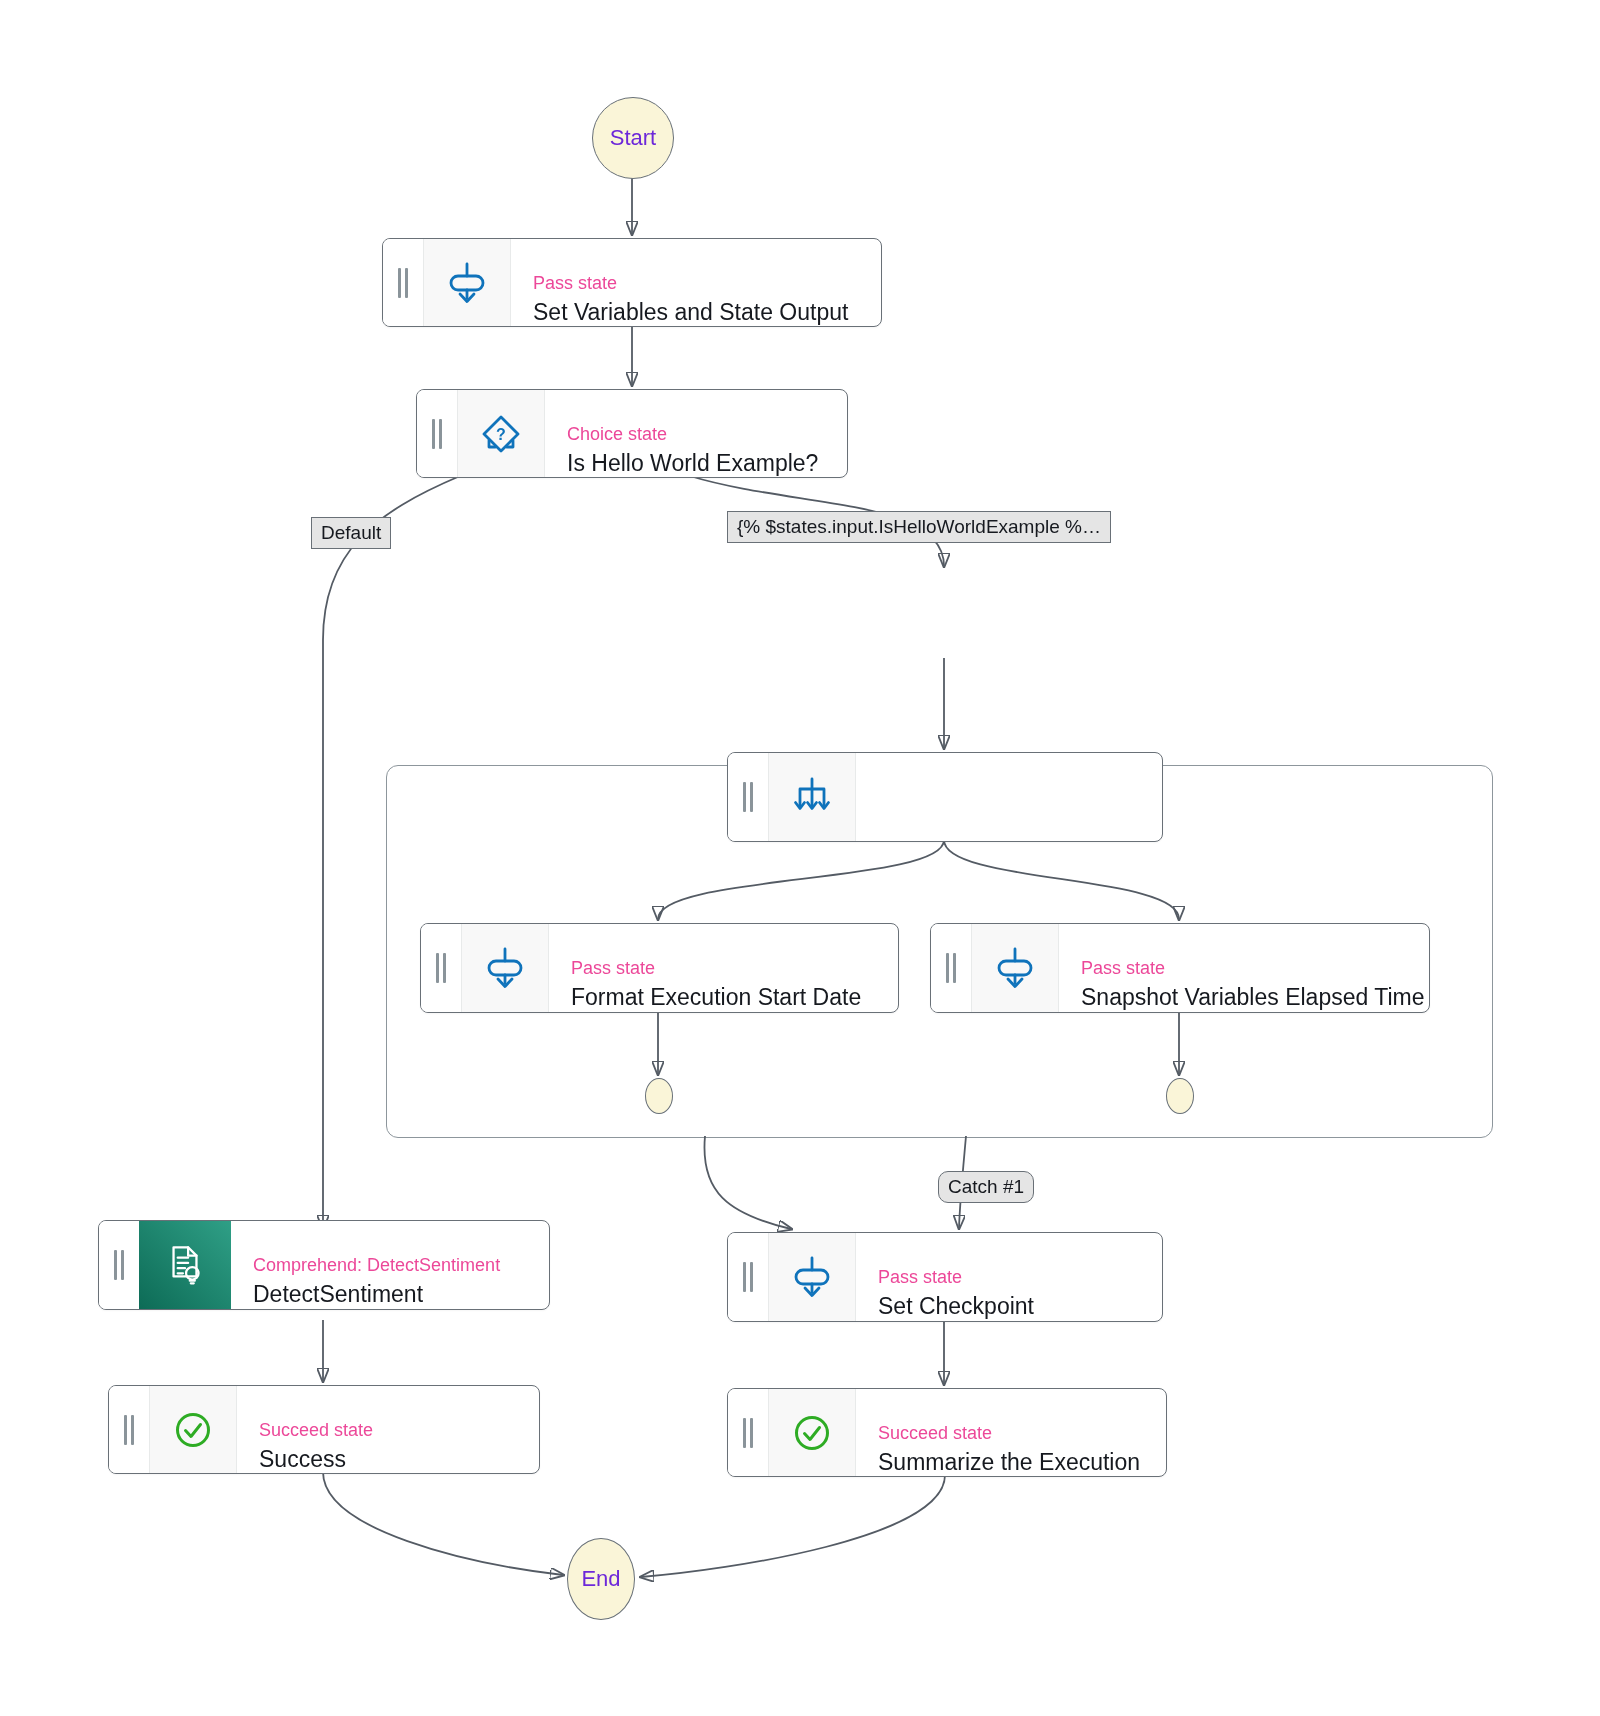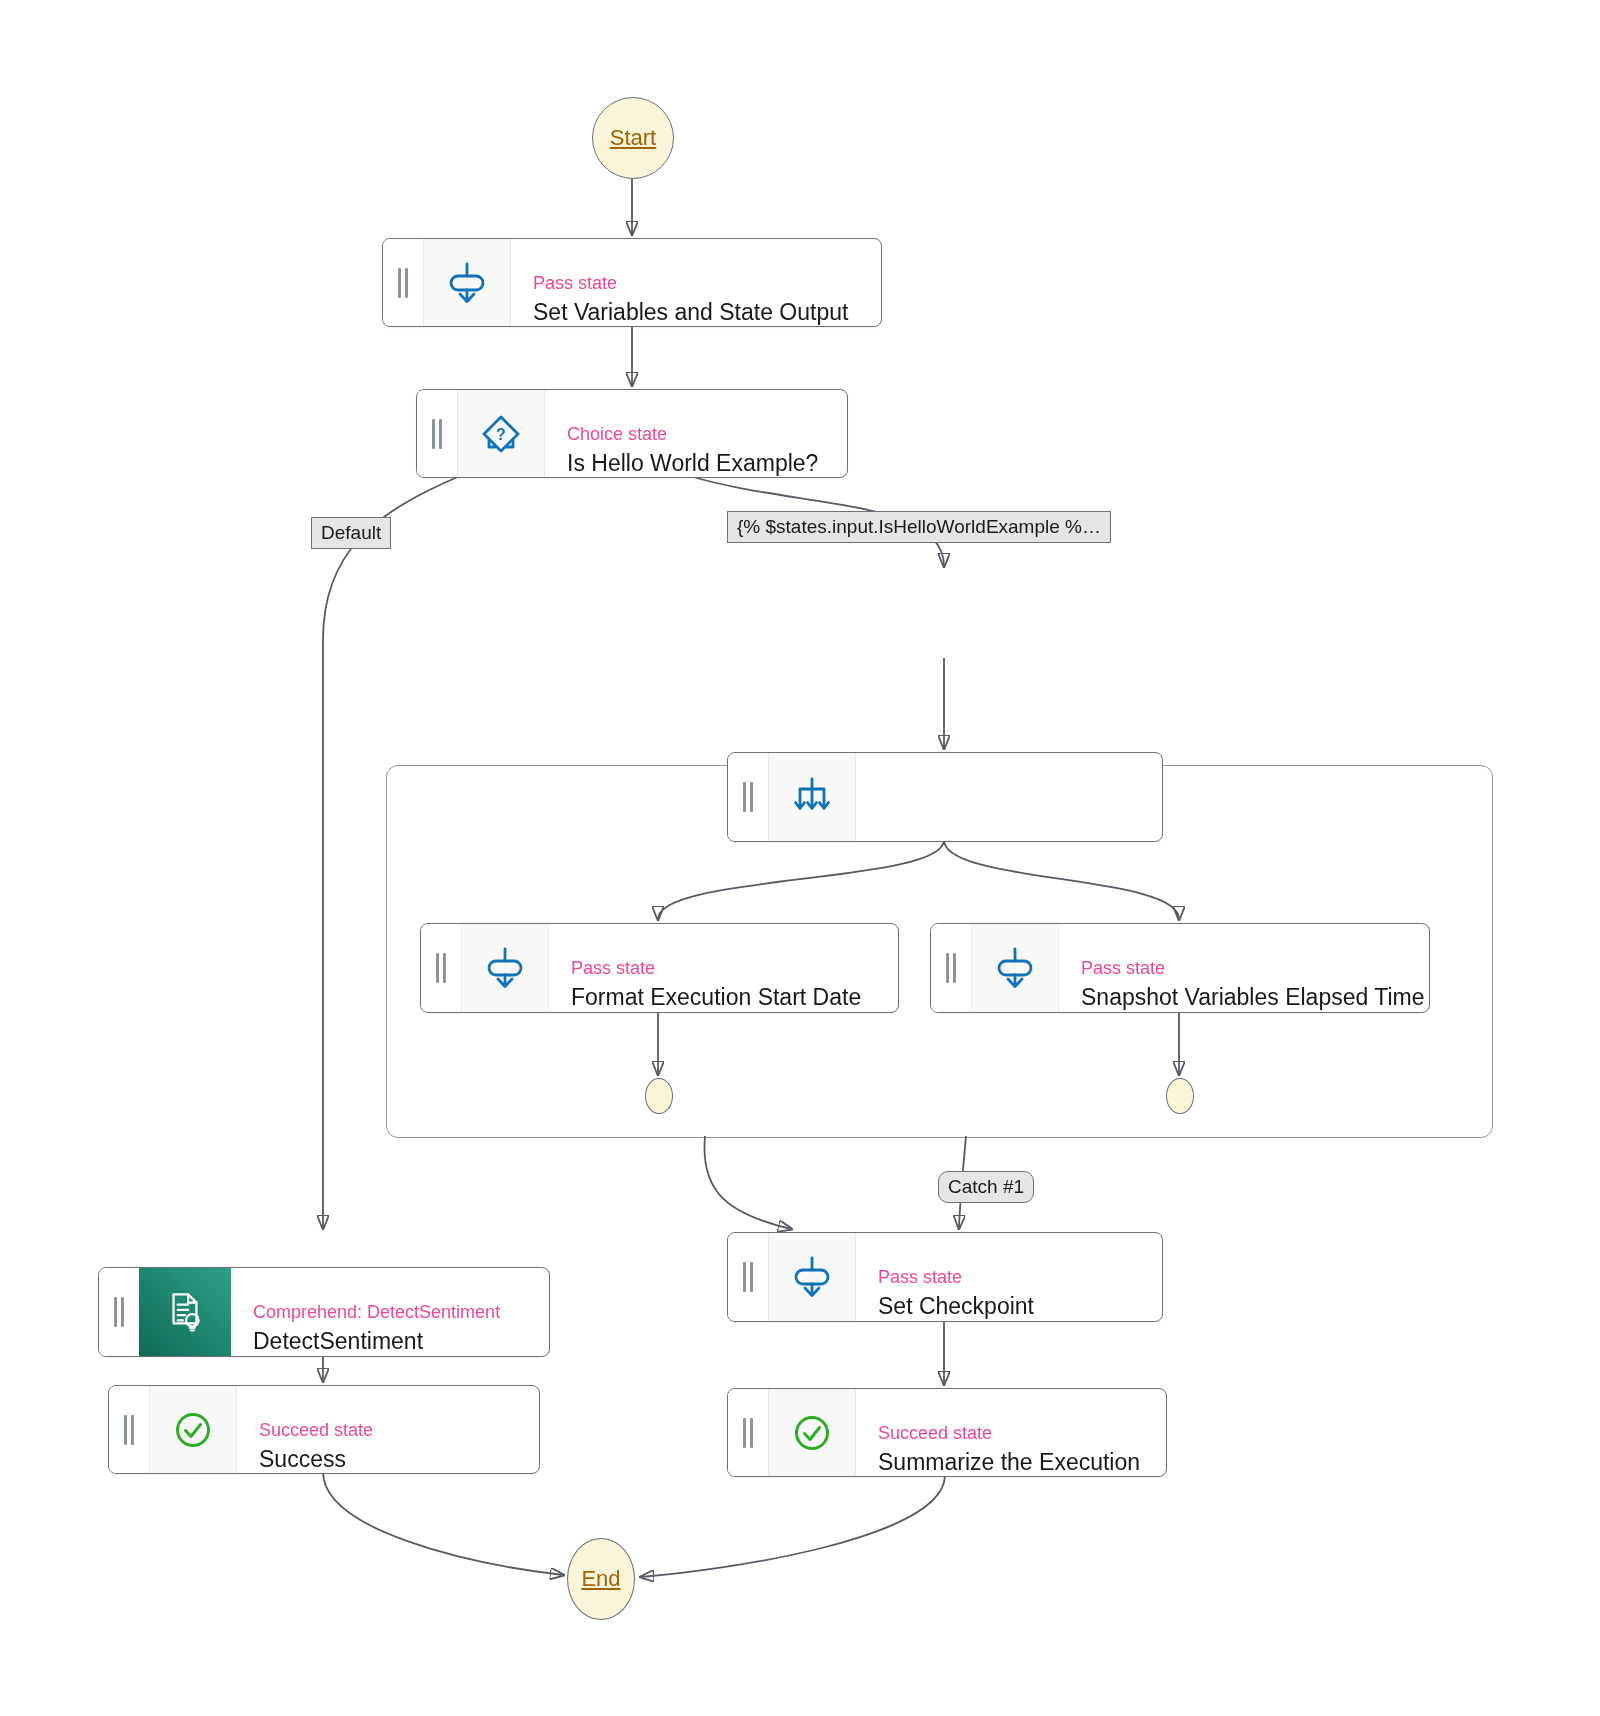--- a/index.html
+++ b/index.html
@@ -24,21 +24,21 @@
     background:#f8f8f8;border-left:1px solid #e8eaea;border-right:1px solid #e8eaea;}
   .icon-cell.green{flex:0 0 92px;background:linear-gradient(225deg,#2f9f86 0%,#0d6b56 100%);
     border-left:none;border-right:none;}
   .txt{flex:1 1 auto;padding:13px 14px 0 22px;min-width:0;}
   .stype{font-size:18px;line-height:24px;color:#ec4899;white-space:nowrap;margin-top:19px;}
   .stitle{font-size:23px;line-height:30px;color:#16191f;margin-top:2px;white-space:nowrap;}
 
   
   .terminal{position:absolute;display:flex;align-items:center;justify-content:center;
     background:#faf5d8;border:1.5px solid #687078;border-radius:50%;z-index:2;
-    font-size:22px;color:#a16207;text-decoration:underline;}
+    font-size:22px;color:#6d28d9;}
   .t-start{left:592px;top:97px;width:80px;height:80px;}
   .t-end{left:567px;top:1538px;width:66px;height:80px;}
   .t-dot{z-index:2;}
   .t-dot-left{left:645px;top:1078px;width:26px;height:34px;}
   .t-dot-right{left:1166px;top:1078px;width:26px;height:34px;}
 
   
   .elabel{position:absolute;z-index:3;background:#e5e5e5;border:1.5px solid #697077;
     color:#16191f;font-size:19px;line-height:22px;padding:4px 9px;white-space:nowrap;}
   .l-default{left:311px;top:517px;}
@@ -178,21 +178,21 @@
           <path class="b" d="M24 31 V39"></path>
           <path class="b" d="M17 35 L24 42.5 L31 35"></path>
         </svg>
     </div>
     <div class="txt">
       <div class="stype">Pass state</div>
       <div class="stitle">Snapshot Variables Elapsed Time</div>
     </div>
   </div>
 
-  <div class="node" style="left:98px;top:1267px;width:450px;height:88px;">
+  <div class="node" style="left:98px;top:1220px;width:450px;height:88px;">
     <div class="drag">
         <i></i>
         <i></i>
       </div>
     <div class="icon-cell green">
       <svg class="ic" width="50" height="50" viewBox="0 0 48 48">
         <path class="w" d="M13 7 H27 L35 15 V35 H13 Z"></path>
         <path class="w" d="M27 7 V15 H35"></path>
         <path class="w" d="M17 17 H27 M17 22 H27 M17 27 H24 M17 32 H22"></path>
         <circle class="w" cx="31" cy="32" r="6" fill="#1f8e76"></circle>

